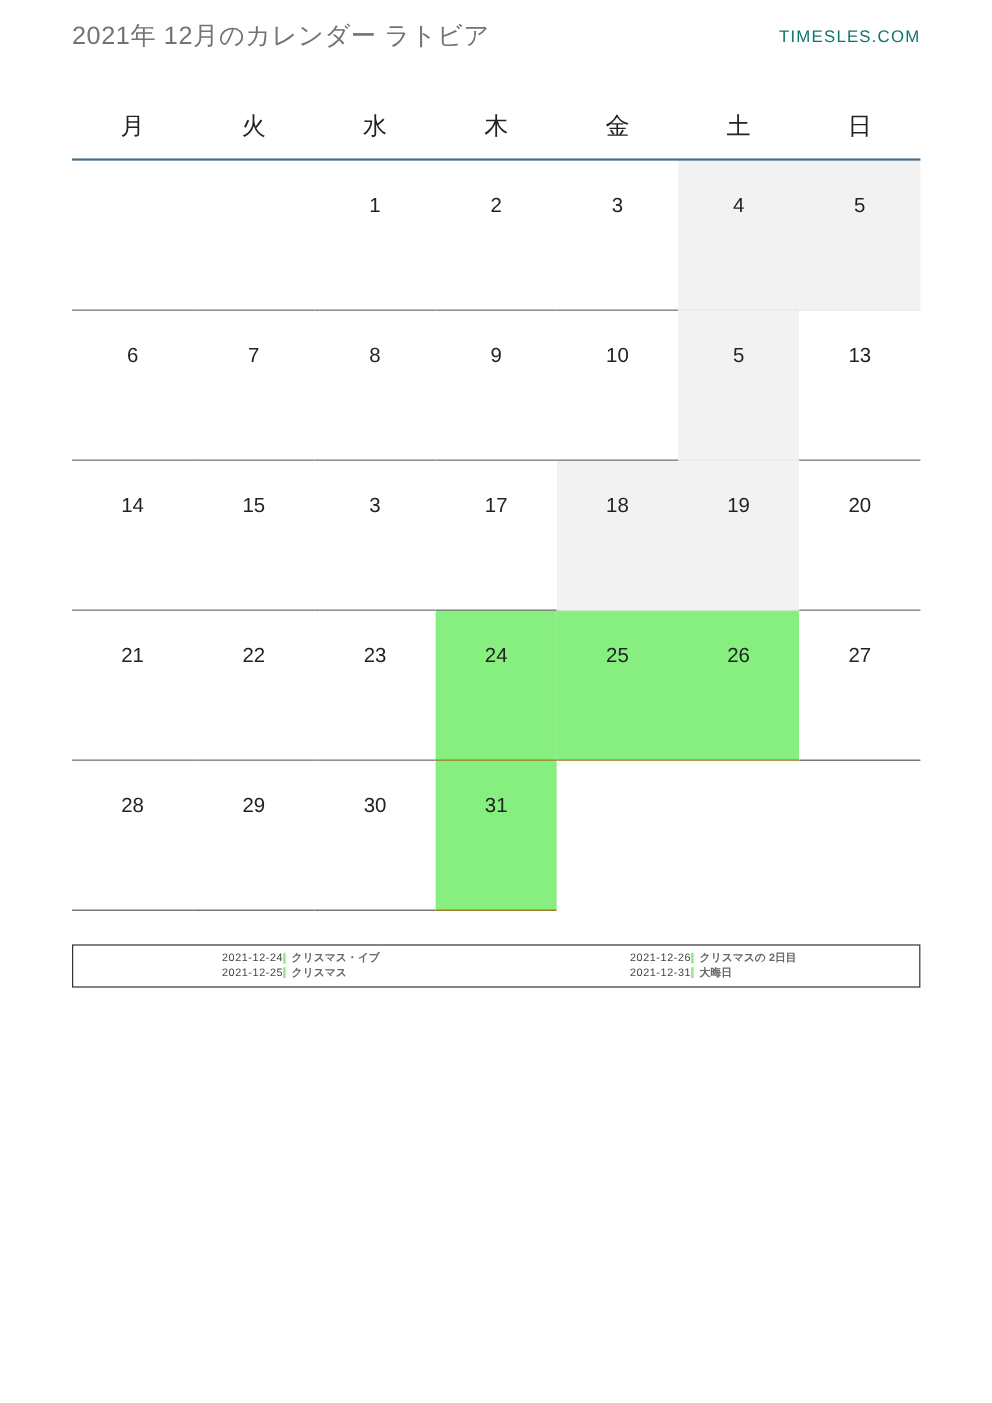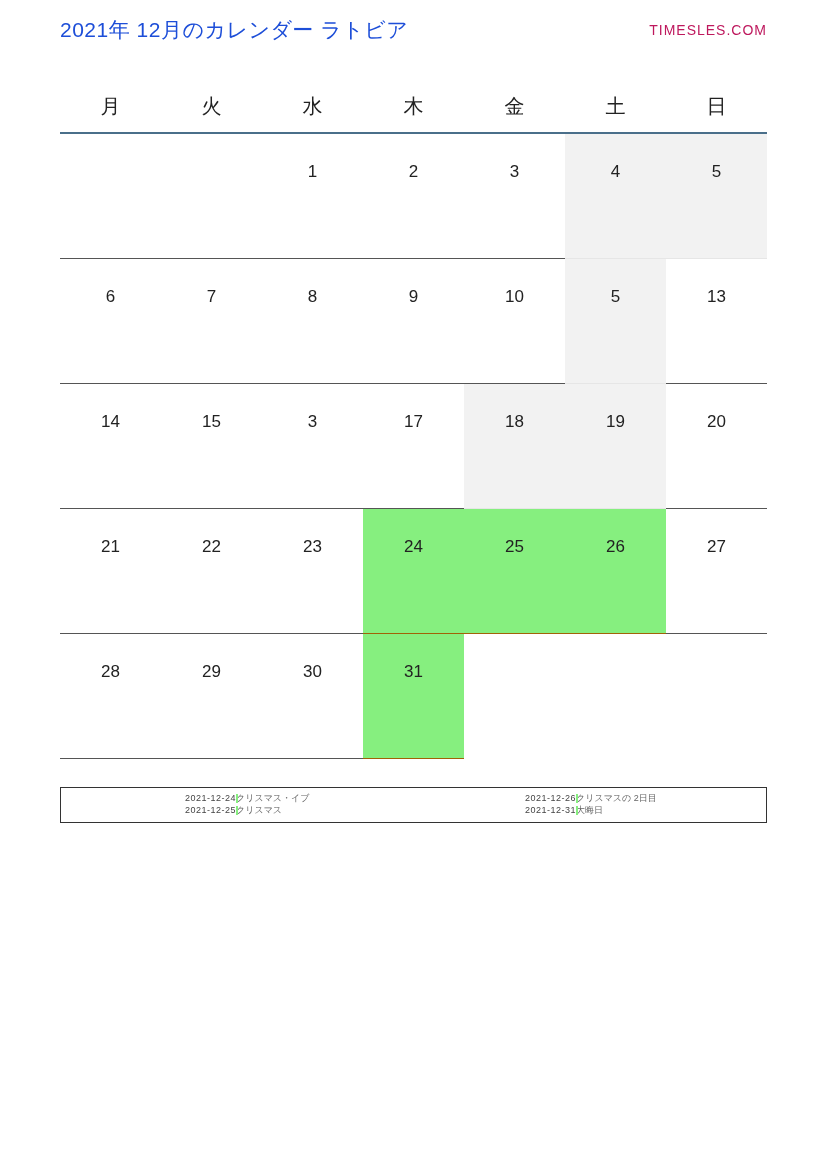--- a/index.html
+++ b/index.html
@@ -28,30 +28,30 @@
     top: 16px;
     right: 60px;
     height: 36px;
   }
   .cal-title {
     position: absolute;
     left: 0;
     top: 0;
     font-size: 21px;
     letter-spacing: 0.5px;
-    color: #1d4ed8;
+    color: #737373;
     white-space: nowrap;
   }
   .brand {
     position: absolute;
     right: 0;
     top: 6px;
     font-size: 14px;
     letter-spacing: 1px;
-    color: #be185d;
+    color: #0f766e;
     white-space: nowrap;
   }
 
   
   .calendar {
     position: absolute;
     left: 60px;
     top: 80px;
     width: 707px;
   }
@@ -124,22 +124,23 @@
   }
   .legend-date {
     color: #444444;
     letter-spacing: 0.5px;
     line-height: 11px;
     text-align: right;
   }
   .legend-name {
     color: #666666;
     line-height: 11px;
-    padding-left: 0;
-    position: relative;
+    padding-left: 7px;
+    position: relative;
+    font-weight: bold;
   }
   .legend-name::before {
     content: "";
     position: absolute;
     left: 0;
     top: 1px;
     width: 2px;
     height: 9px;
     background: #86ef7f;
   }

